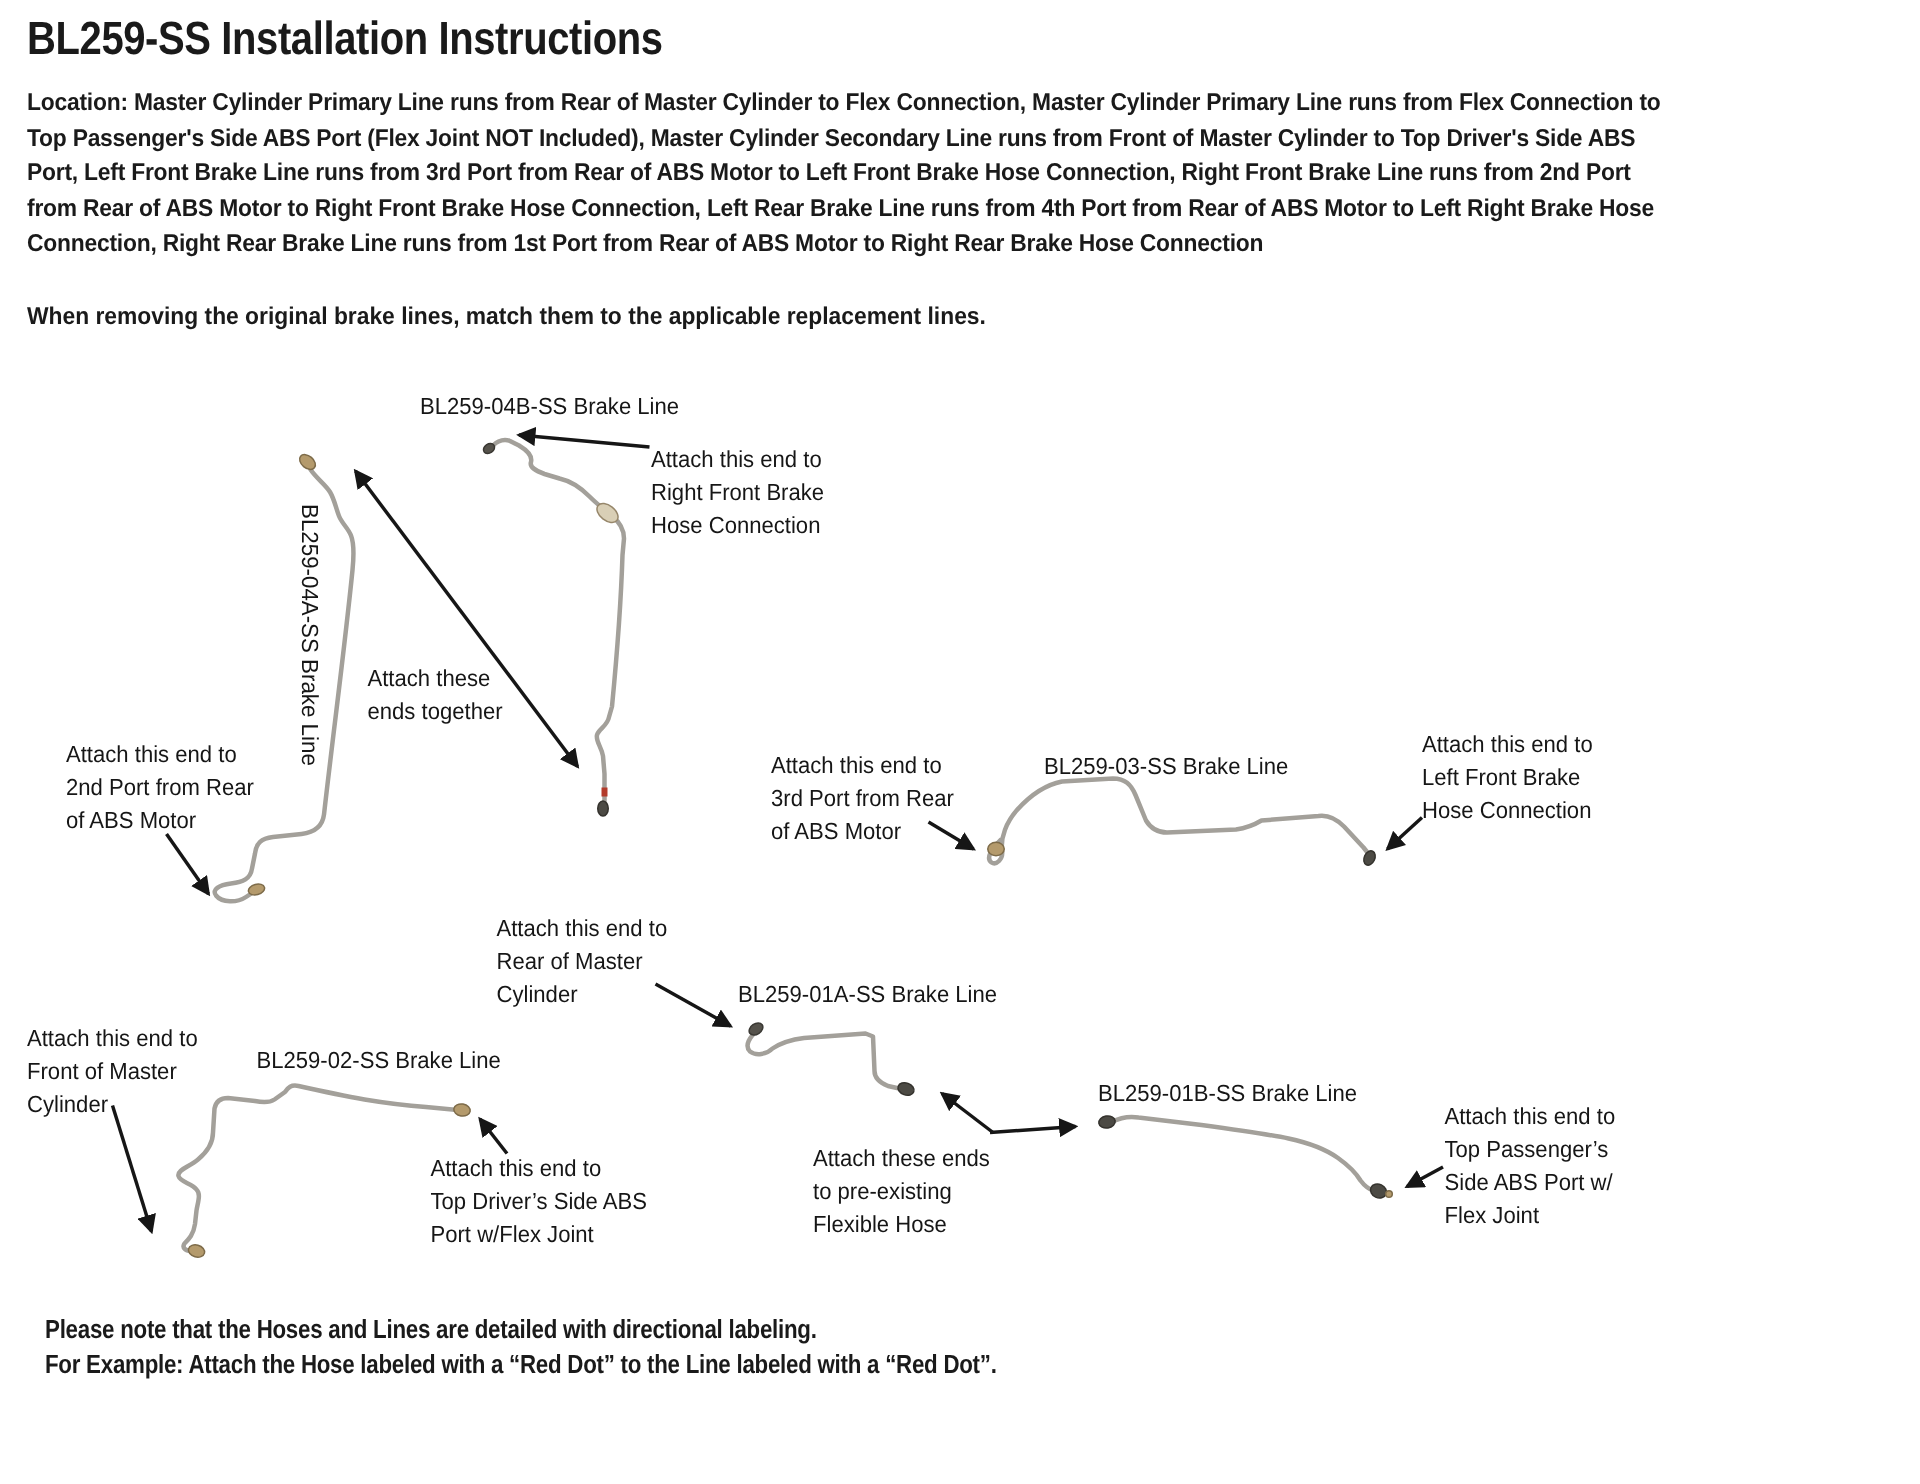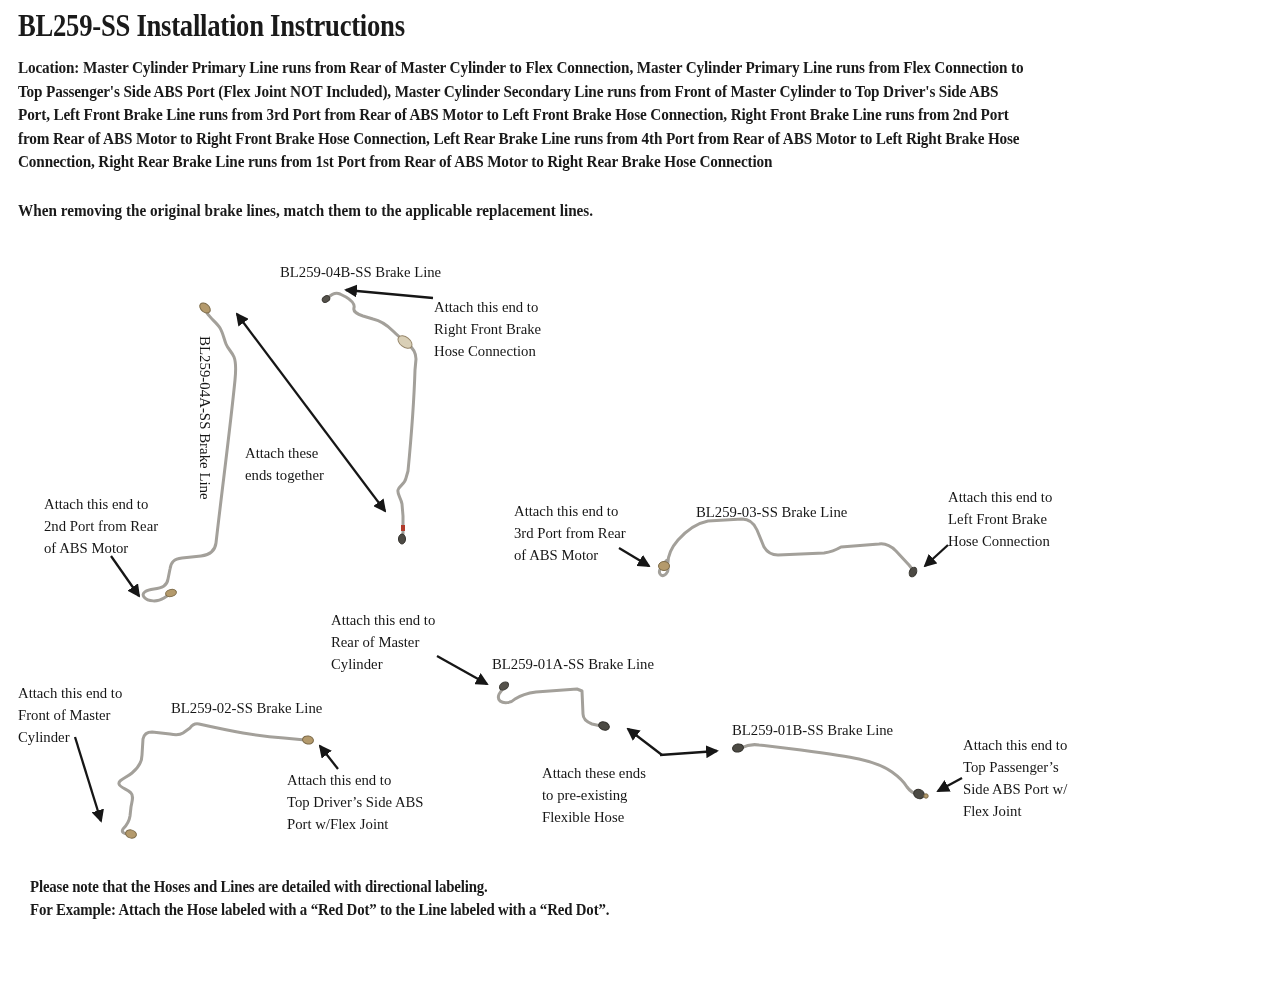--- a/index.html
+++ b/index.html
@@ -1,17 +1,17 @@
 <!DOCTYPE html>
 <html><head>
 <meta charset="utf-8">
 <style>
   html,body{margin:0;padding:0;background:#ffffff;}
   .page{position:relative;width:1280px;height:989px;background:#ffffff;overflow:hidden;
-        font-family:Liberation Serif, serif;color:#1a1a1a;}
+        font-family:Liberation Sans, sans-serif;color:#1a1a1a;}
   .title{position:absolute;left:18px;top:8px;font-size:31px;font-weight:700;white-space:nowrap;
          transform:scaleX(0.86);transform-origin:0 0;letter-spacing:-0.3px;}
   .para{position:absolute;left:18px;top:57px;font-size:16.2px;font-weight:700;line-height:23.6px;
         white-space:nowrap;transform:scaleX(0.94);transform-origin:0 0;letter-spacing:-0.15px;}
   .match{position:absolute;left:18px;top:202px;font-size:16.2px;font-weight:700;white-space:nowrap;
          transform:scaleX(0.94);transform-origin:0 0;}
   .dlabel{position:absolute;font-size:15.5px;line-height:22px;white-space:pre-line;color:#161616;
           transform:scaleX(0.95);transform-origin:0 0;}
   .vlabel{writing-mode:vertical-rl;transform:scaleY(0.96);transform-origin:0 0;white-space:pre;}
   .footer-line{position:absolute;left:30px;font-size:17.5px;font-weight:700;white-space:nowrap;

